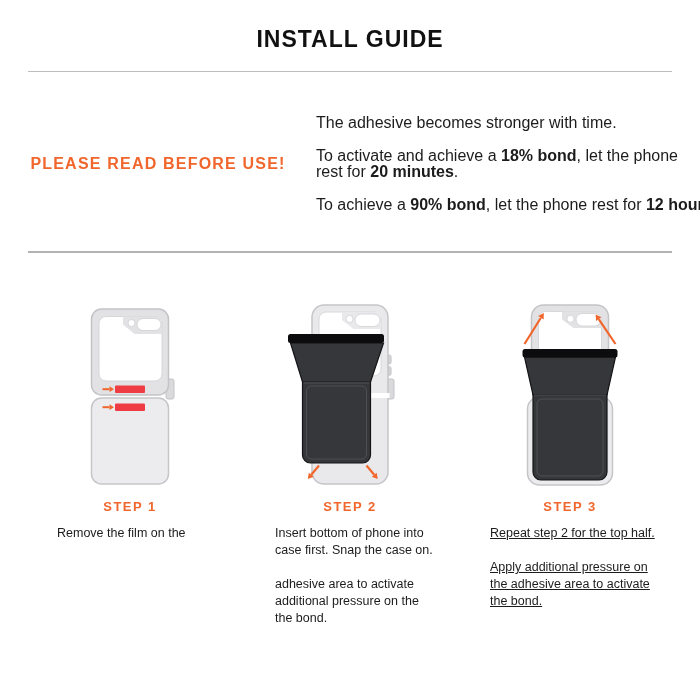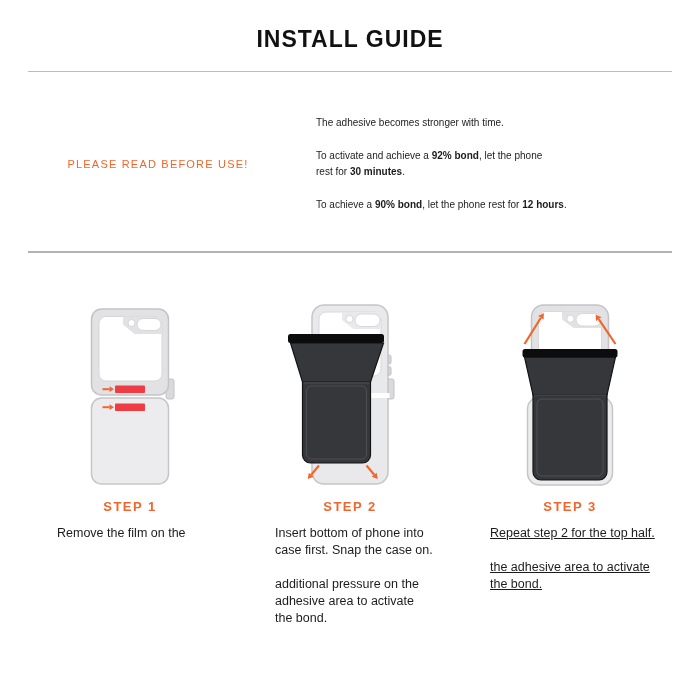--- a/index.html
+++ b/index.html
@@ -30,29 +30,29 @@
     min-height:135px;
   }
   .notice-left{
     width:316px;
     display:flex;
     justify-content:center;
     flex-shrink:0;
   }
   .callout{
     color:#f0662c;
-    font-weight:normal;
-    font-size:11px;
+    font-weight:bold;
+    font-size:16px;
     letter-spacing:1.2px;
     white-space:nowrap;
     text-align:right;
   }
   .notice-right{
     width:360px;
-    font-size:10px;
+    font-size:16px;
     line-height:16px;
   }
   .notice-right p{margin:0 0 17px;}
   .notice-right p:last-child{margin-bottom:0;}
   .notice-right .bold{font-weight:bold;}
   .ln{display:block;white-space:nowrap;}
   
   .steps{
     display:flex;
     justify-content:center;
@@ -82,22 +82,22 @@
   <h1 class="title">INSTALL GUIDE</h1>
   <div class="divider"></div>
 
   <div class="notice">
     <div class="notice-left">
       <span class="callout">PLEASE READ BEFORE USE!</span>
     </div>
     <div class="notice-right">
       <p>The adhesive becomes stronger with time.</p>
       <p>
-        <span class="ln"><span>To activate and achieve a </span><b>92% bond</b><span>, let the phone</span></span>
-        <span class="ln"><span>rest for </span><b>30 minutes</b><span>.</span></span>
+        <span class="ln"><span>To activate and achieve a </span><b>18% bond</b><span>, let the phone</span></span>
+        <span class="ln"><span>rest for </span><b>20 minutes</b><span>.</span></span>
       </p>
       <p>
         <span class="ln"><span>To achieve a </span><b>90% bond</b><span>, let the phone rest for </span><b>12 hours</b><span>.</span></span>
       </p>
     </div>
   </div>
 
   <div class="divider thick"></div>
 
   <div class="steps">
@@ -166,22 +166,22 @@
           <polygon points="12,-3.2 12,3.2 17.5,0" fill="#f0662c"></polygon>
         </g>
       </svg>
       <div class="step-label">STEP 2</div>
       <div class="step-text pad2">
         <p>
           <span class="ln">Insert bottom of phone into</span>
           <span class="ln">case first. Snap the case on.</span>
         </p>
         <p>
+          <span class="ln">adhesive area to activate</span>
           <span class="ln">additional pressure on the</span>
-          <span class="ln">adhesive area to activate</span>
           <span class="ln">the bond.</span>
         </p>
       </div>
     </div>
 
     <div class="step-col">
       <svg class="step-illustration" width="220" height="212" viewBox="0 0 220 212" role="img">
         <g>
           <rect x="71.5" y="18" width="77" height="62" rx="12" fill="#e2e2e4" stroke="#c4c4c8" stroke-width="1.5"></rect>
           <rect x="78.5" y="24.5" width="63" height="49" rx="7" fill="#ffffff" stroke="#d8d8db" stroke-width="1"></rect>
@@ -207,20 +207,21 @@
           <line x1="0" y1="0" x2="30" y2="0" stroke="#f0662c" stroke-width="2.2"></line>
           <polygon points="30,-3.2 30,3.2 35.5,0" fill="#f0662c"></polygon>
         </g>
       </svg>
       <div class="step-label">STEP 3</div>
       <div class="step-text pad3">
         <p>
           <span class="ln">Repeat step 2 for the top half.</span>
         </p>
         <p>
+          <span class="ln">Apply additional pressure on</span>
           <span class="ln">the adhesive area to activate</span>
           <span class="ln">the bond.</span>
         </p>
       </div>
     </div>
 
   </div>
 </div>
 
 </body></html>

